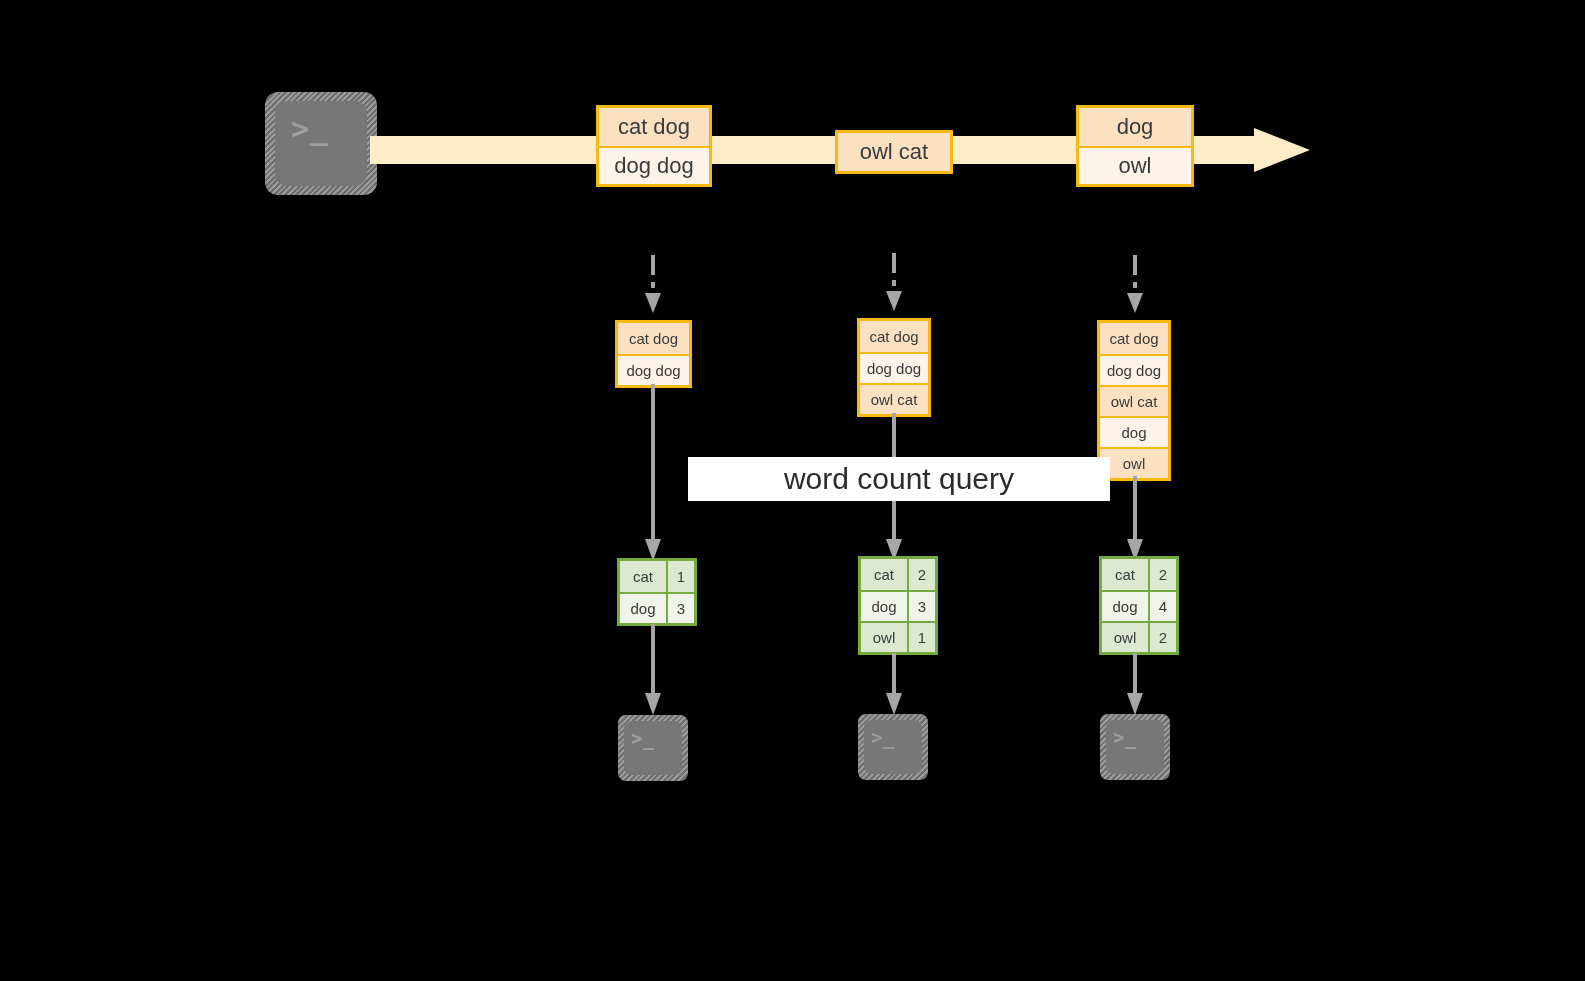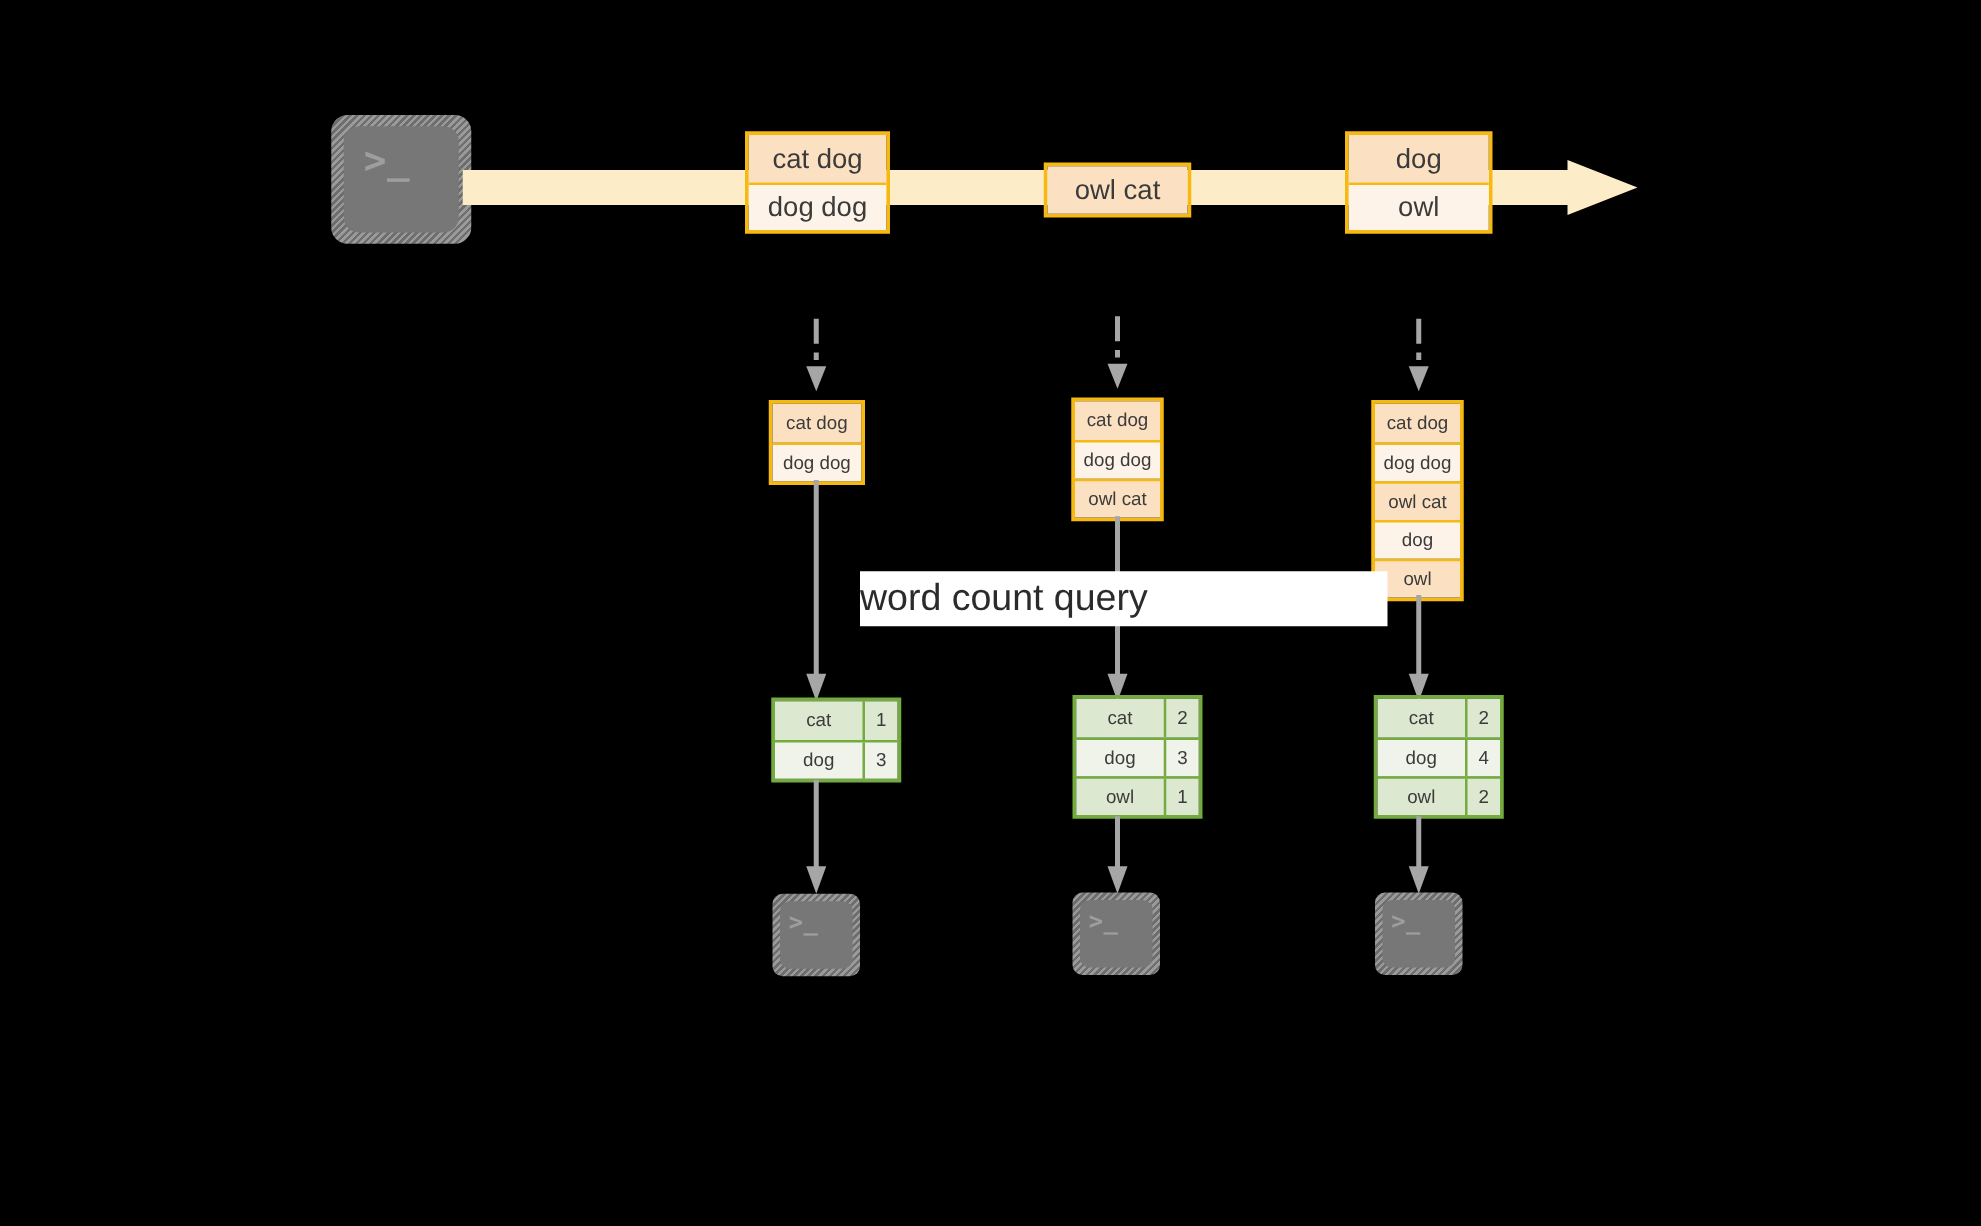--- a/index.html
+++ b/index.html
@@ -126,38 +126,38 @@
   .count-table .row.even { background: #eff3ea; }
   .count-table .k, .count-table .v {
     box-sizing: border-box;
     display: flex;
     align-items: center;
     justify-content: center;
     color: #3b3b3b;
     font-size: 15px;
     white-space: nowrap;
   }
-  .count-table .k { width: 70px; }
+  .count-table .k { width: 46px; }
   .count-table .v { width: 28px; border-left: 2px solid #73ab3f; }
 
   
   .conn { position: absolute; }
   .conn svg { display: block; overflow: visible; }
 
   
   .query-band {
     position: absolute;
     left: 688px;
     top: 457px;
     width: 422px;
     height: 44px;
     background: #ffffff;
     display: flex;
     align-items: center;
-    justify-content: flex-start;
+    justify-content: center;
   }
   .query-band .label {
     color: #2b2b2b;
     font-size: 30px;
     white-space: nowrap;
   }
 </style>
 </head>
 <body>
 

